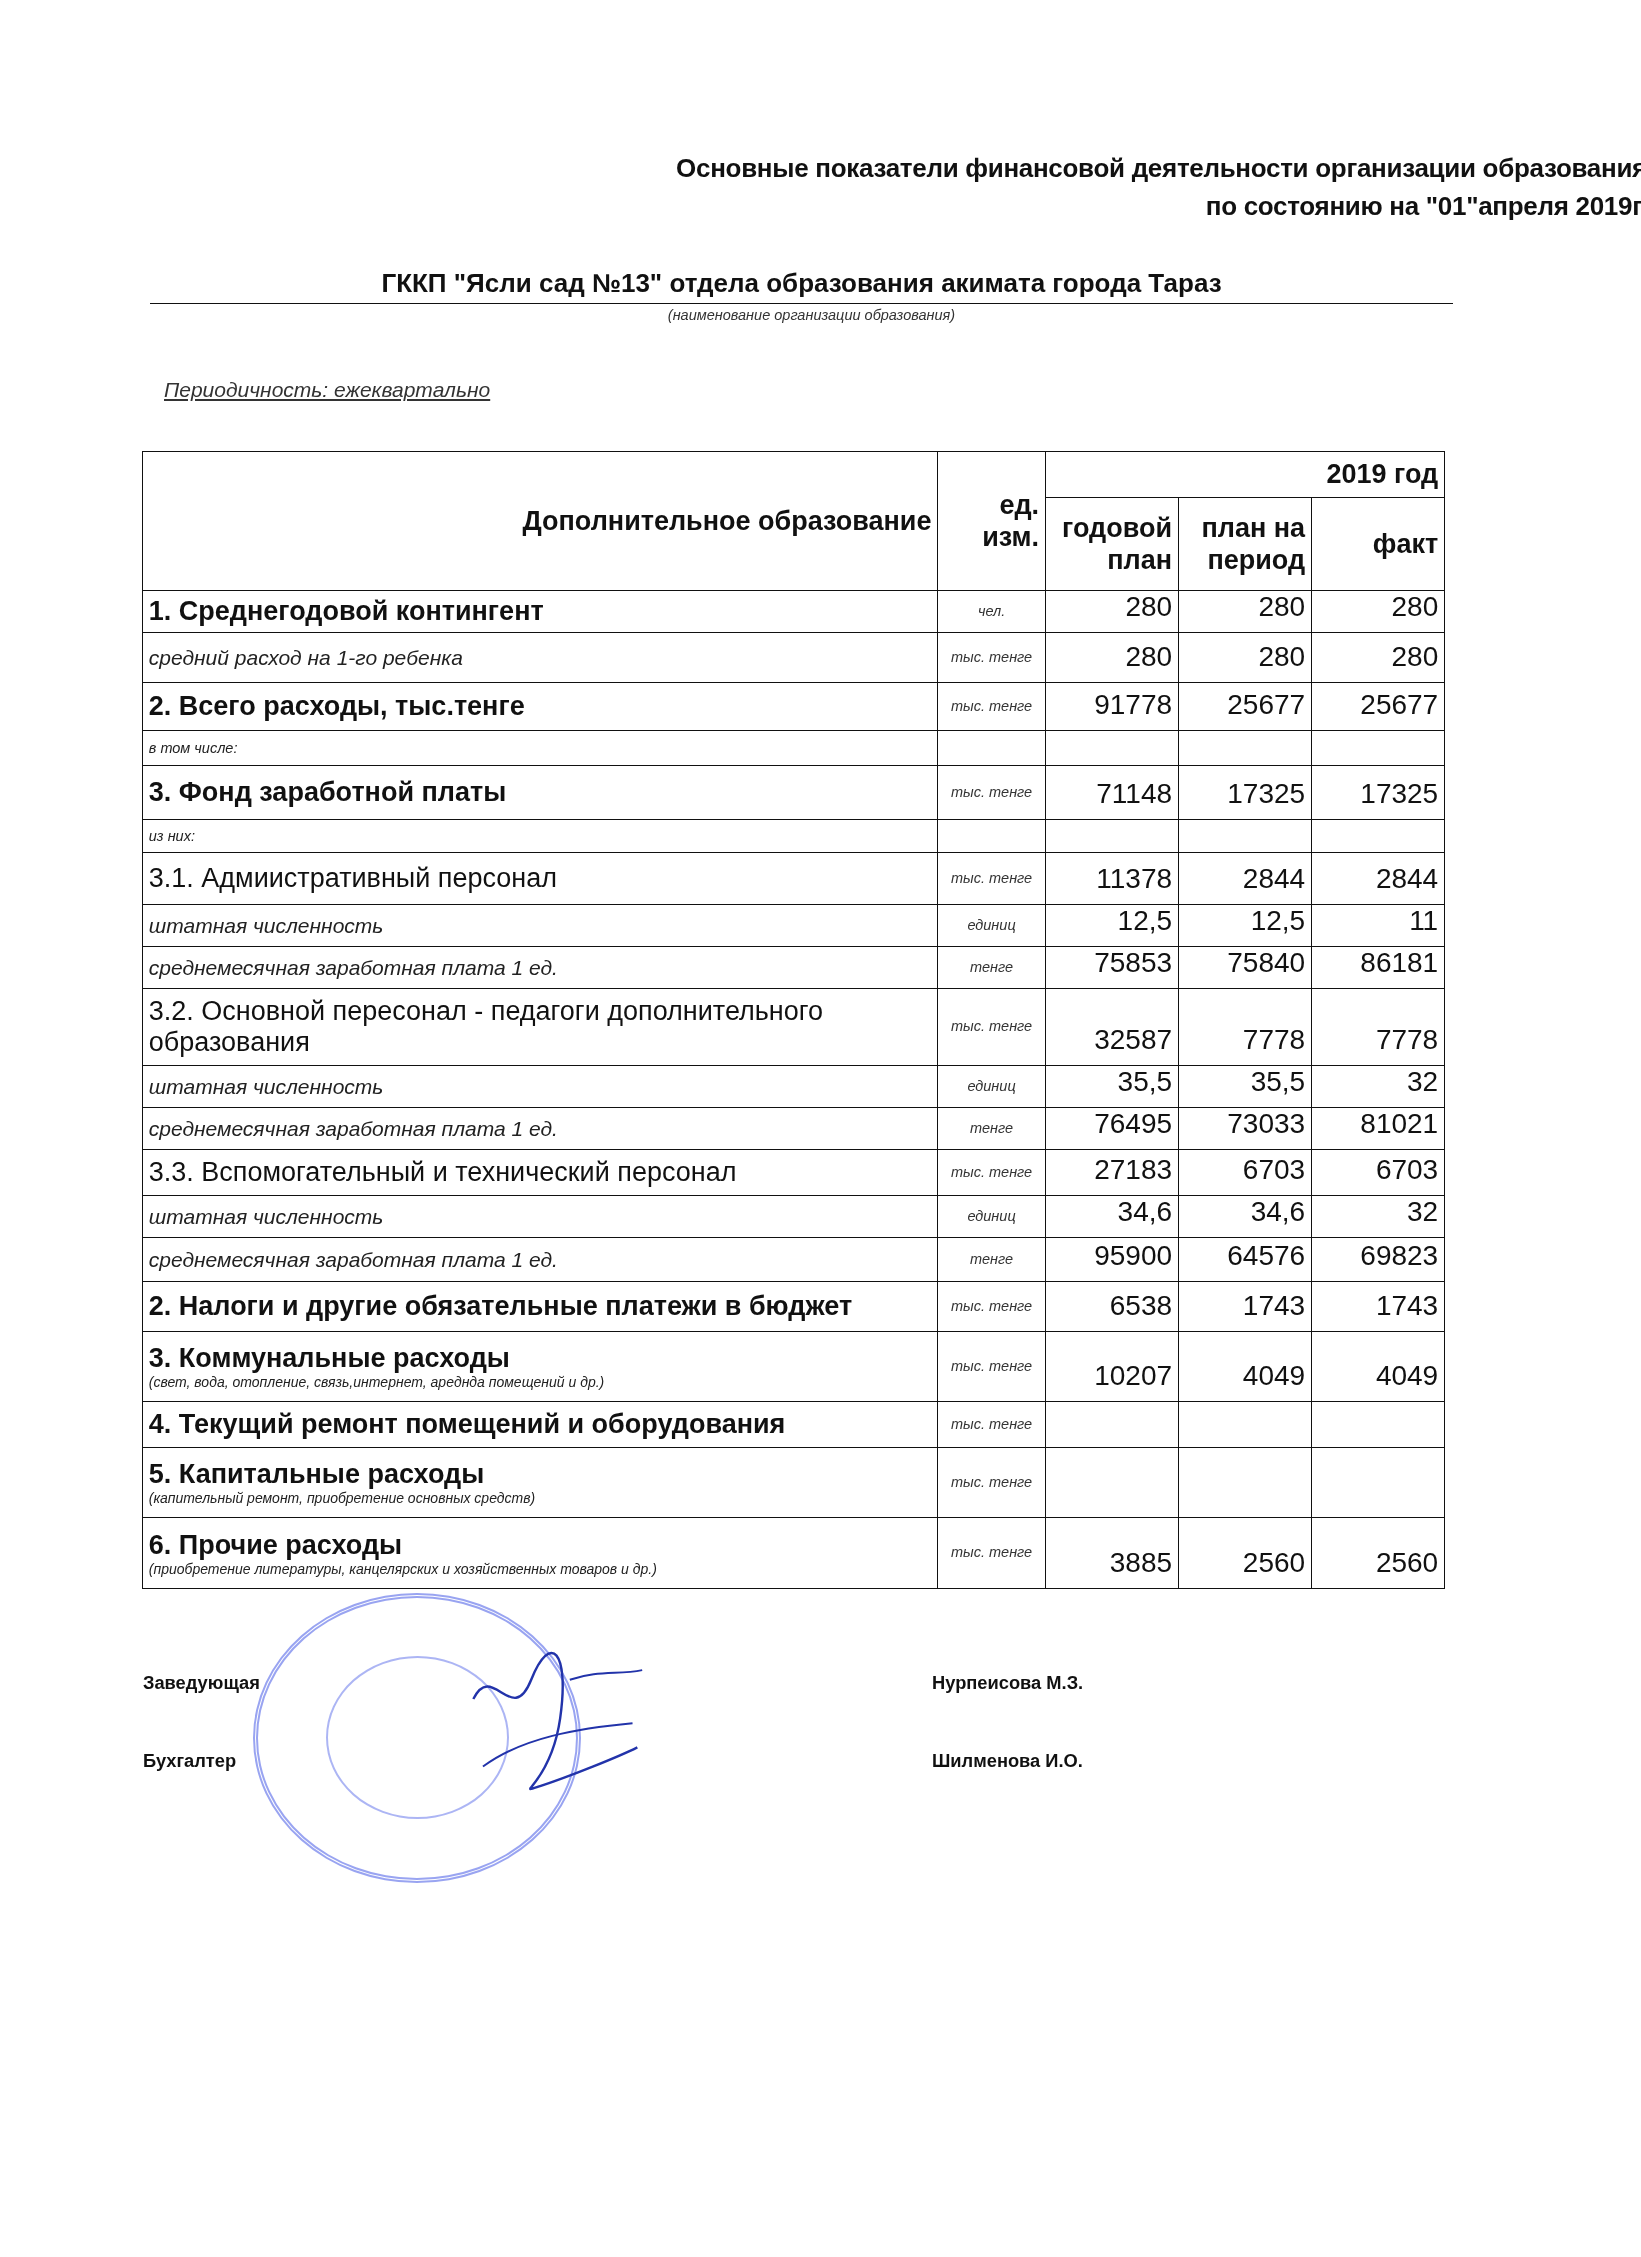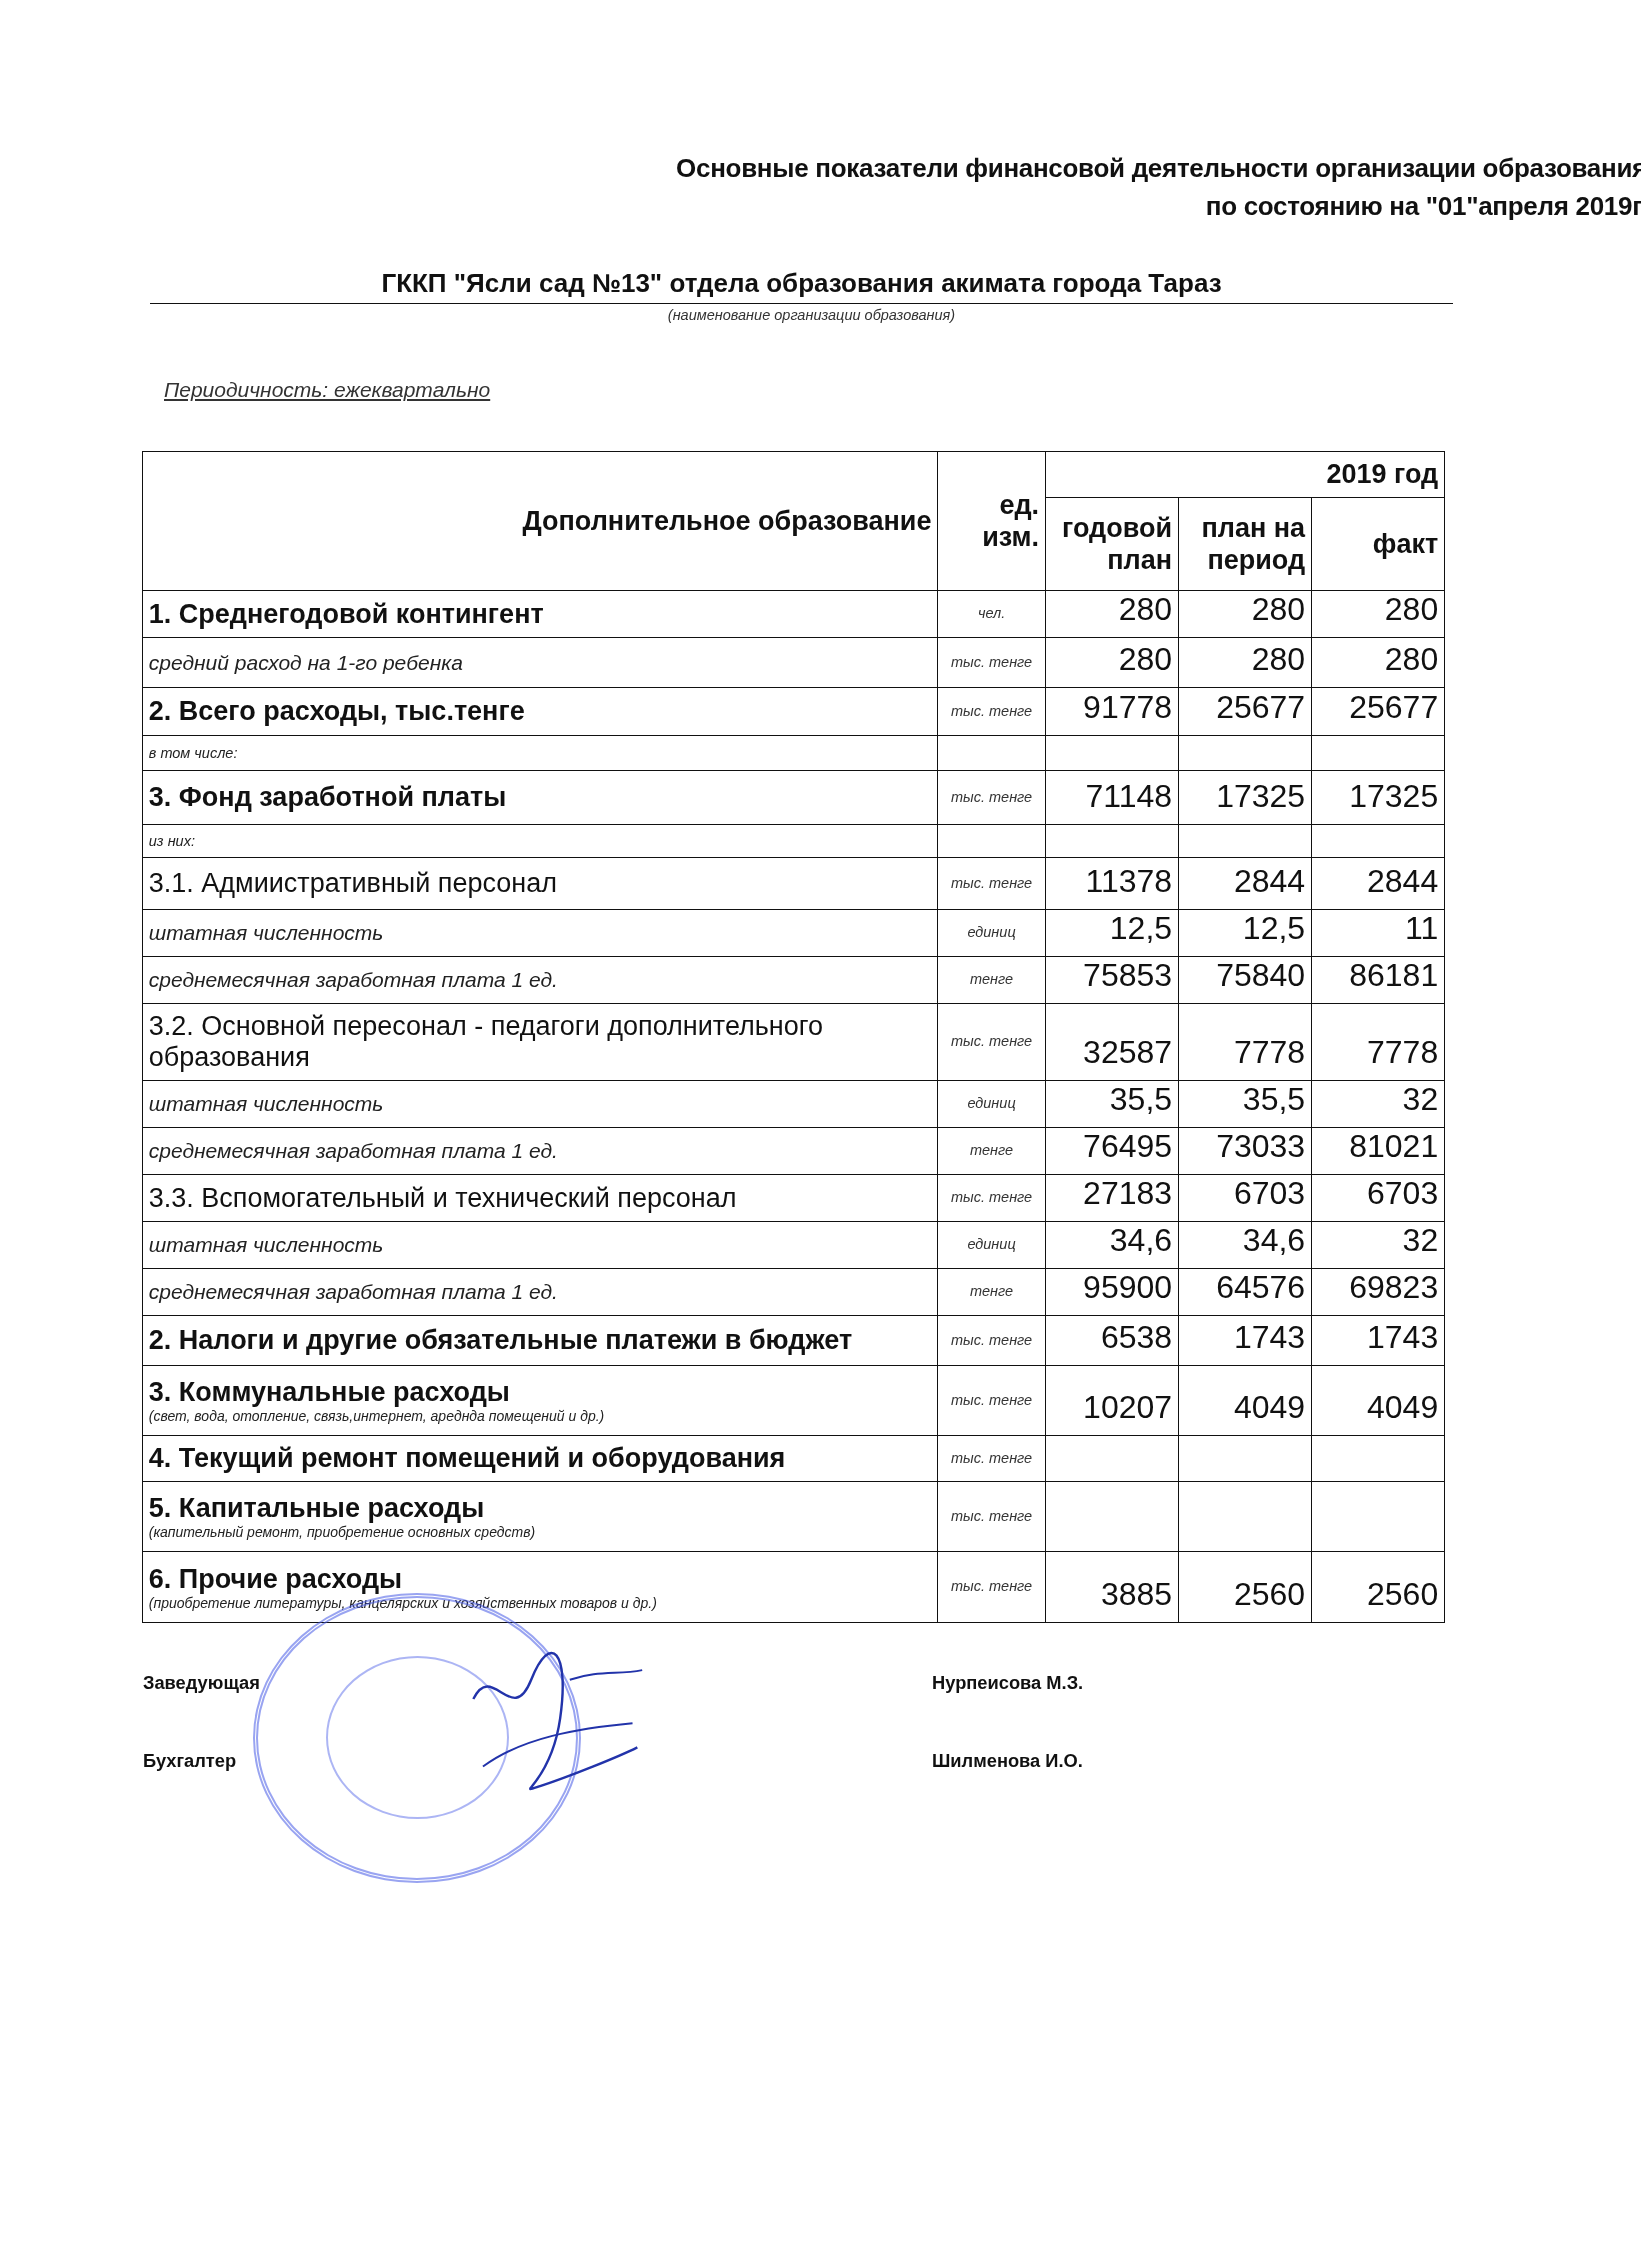--- a/index.html
+++ b/index.html
@@ -8,21 +8,21 @@
   .t1{top:153px;}
   .t2{top:191px;}
   .org{position:absolute;left:150px;width:1303px;top:268px;text-align:center;font-weight:bold;font-size:26px;padding-bottom:3.9px;border-bottom:1.9px solid #111;}
   .orgnote{position:absolute;left:160px;width:1303px;top:307px;text-align:center;font-style:italic;font-size:14.5px;color:#333;}
   .period{position:absolute;left:164px;top:378px;font-style:italic;font-size:21px;text-decoration:underline;color:#333;}
   table{position:absolute;left:142px;top:451px;width:1303px;border-collapse:collapse;}
   td,th{border:1.9px solid #111;padding:0 5.8px;vertical-align:middle;}
   th{font-weight:bold;font-size:27px;text-align:right;line-height:1.2;}
   .c-name{width:768px;}
   .c-unit{width:93px;text-align:center;font-style:italic;font-size:14.5px;line-height:1.5;color:#333;}
-  .c-num{width:118px;text-align:right;font-size:32px;vertical-align:bottom;padding-bottom:9px;}
+  .c-num{width:118px;text-align:right;font-size:28px;vertical-align:bottom;padding-bottom:9px;}
   .name-bold{font-weight:bold;font-size:27px;}
   .name-reg{font-size:27px;}
   .name-ital{font-style:italic;font-size:21px;color:#222;}
   .name-small{font-style:italic;font-size:14.5px;color:#222;}
   .sub{display:block;font-style:italic;font-size:14px;font-weight:normal;color:#222;}
   .sig{position:absolute;font-weight:bold;font-size:18.3px;}
   .stamp{position:absolute;left:253px;top:1593px;width:328px;height:290px;border-radius:50%;border:5.8px double rgba(70,90,230,0.55);box-sizing:border-box;}
   .stamp::after{content:"";position:absolute;left:68px;top:58px;width:179px;height:159px;border-radius:50%;border:2.9px solid rgba(70,90,230,0.45);}
   .sign{position:absolute;left:454px;top:1641px;width:193px;height:174px;}
 </style>

